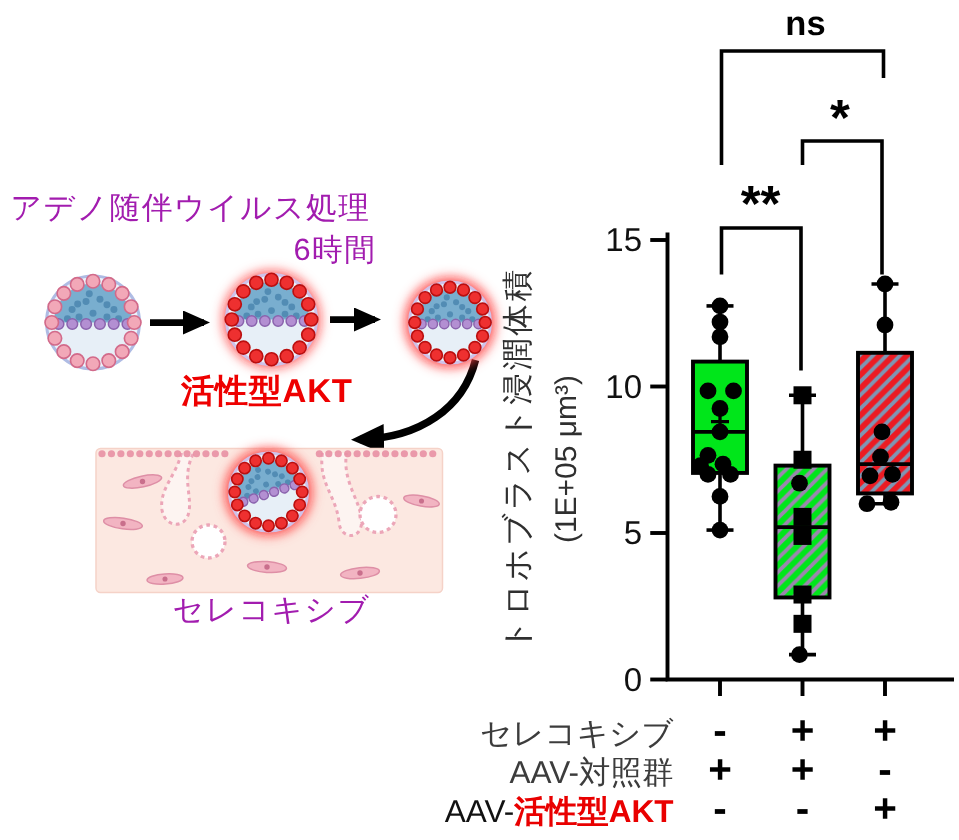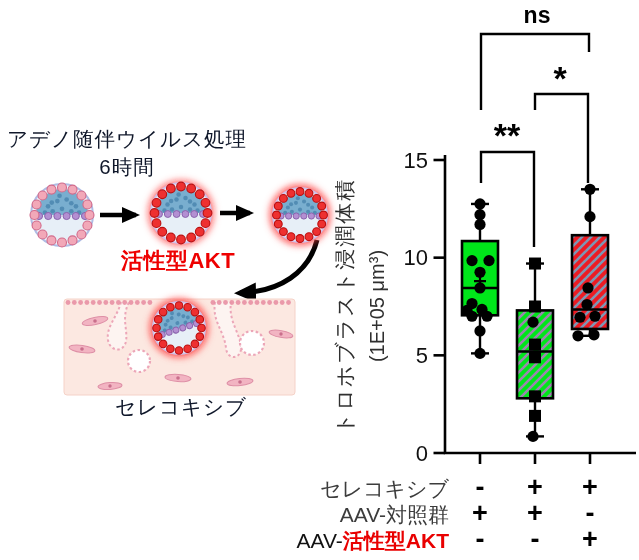--- a/index.html
+++ b/index.html
@@ -1,19 +1,19 @@
 <!DOCTYPE html>
 <html><head>
 <meta charset="utf-8">
 <style>
   html,body{margin:0;padding:0;background:#fff;}
   #figure{position:relative;width:639px;height:560px;background:#FFFFFF;overflow:hidden;
           font-family:"Liberation Sans","DejaVu Sans",sans-serif;}
   #figure svg{position:absolute;left:0;top:0;}
-  .jp-label{position:absolute;text-align:center;color:#0f172a;font-size:20.5px;letter-spacing:1px;line-height:1.25;}
+  .jp-label{position:absolute;text-align:center;color:#a21caf;font-size:20.5px;letter-spacing:1px;line-height:1.25;}
   .akt{position:absolute;text-align:center;color:#EE0000;font-weight:bold;font-size:22px;letter-spacing:0.5px;}
 </style>
 </head>
 <body>
 
 <div id="figure">
 
   <svg id="diagram" width="639" height="560" viewBox="0 0 639 560">
     <defs>
       <filter id="glow" x="-60%" y="-60%" width="220%" height="220%">
@@ -351,16 +351,16 @@
       <text x="480" y="522" text-anchor="middle" font-size="27" font-weight="bold" fill="#000">+</text>
       <text x="535" y="522" text-anchor="middle" font-size="27" font-weight="bold" fill="#000">+</text>
       <text x="590" y="522" text-anchor="middle" font-size="27" font-weight="bold" fill="#000">-</text>
       <text x="449" y="548" text-anchor="end" font-size="21" fill="#3C3C3C"><tspan fill="#111">AAV-</tspan><tspan fill="#E90000" font-weight="bold">活性型AKT</tspan></text>
       <text x="480" y="548" text-anchor="middle" font-size="27" font-weight="bold" fill="#000">-</text>
       <text x="535" y="548" text-anchor="middle" font-size="27" font-weight="bold" fill="#000">-</text>
       <text x="590" y="548" text-anchor="middle" font-size="27" font-weight="bold" fill="#000">+</text>
     </svg>
 
   <div class="jp-label" style="left:3px;top:126px;width:248px;">アデノ随伴ウイルス処理</div>
-  <div class="jp-label" style="left:3px;top:154px;width:248px;">6時間</div>
+  <div class="jp-label" style="left:3px;top:154px;width:248px;text-align:right;">6時間</div>
   <div class="akt" style="left:96px;top:246px;width:164px;">活性型AKT</div>
   <div class="jp-label" style="left:101px;top:394px;width:160px;">セレコキシブ</div>
 </div>
 
 </body></html>

